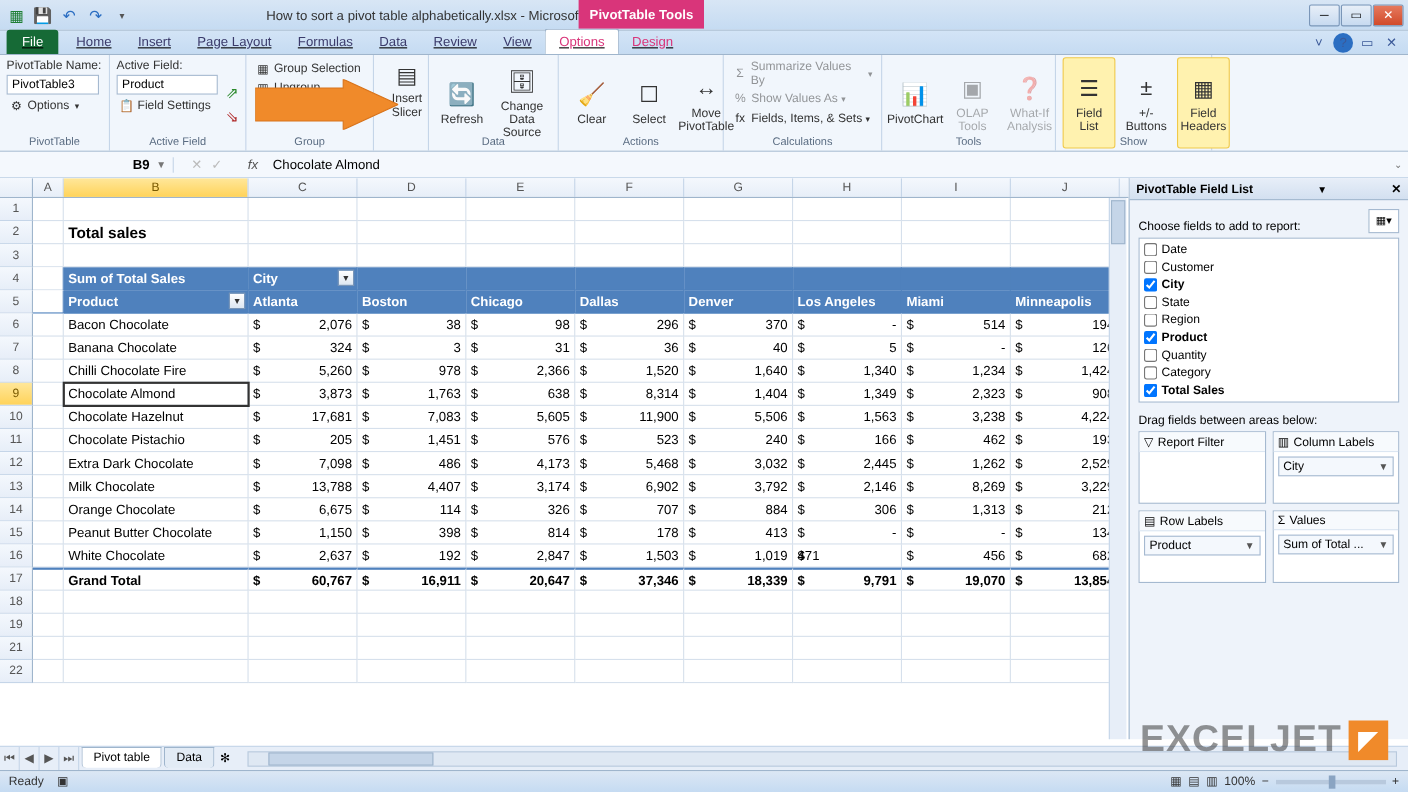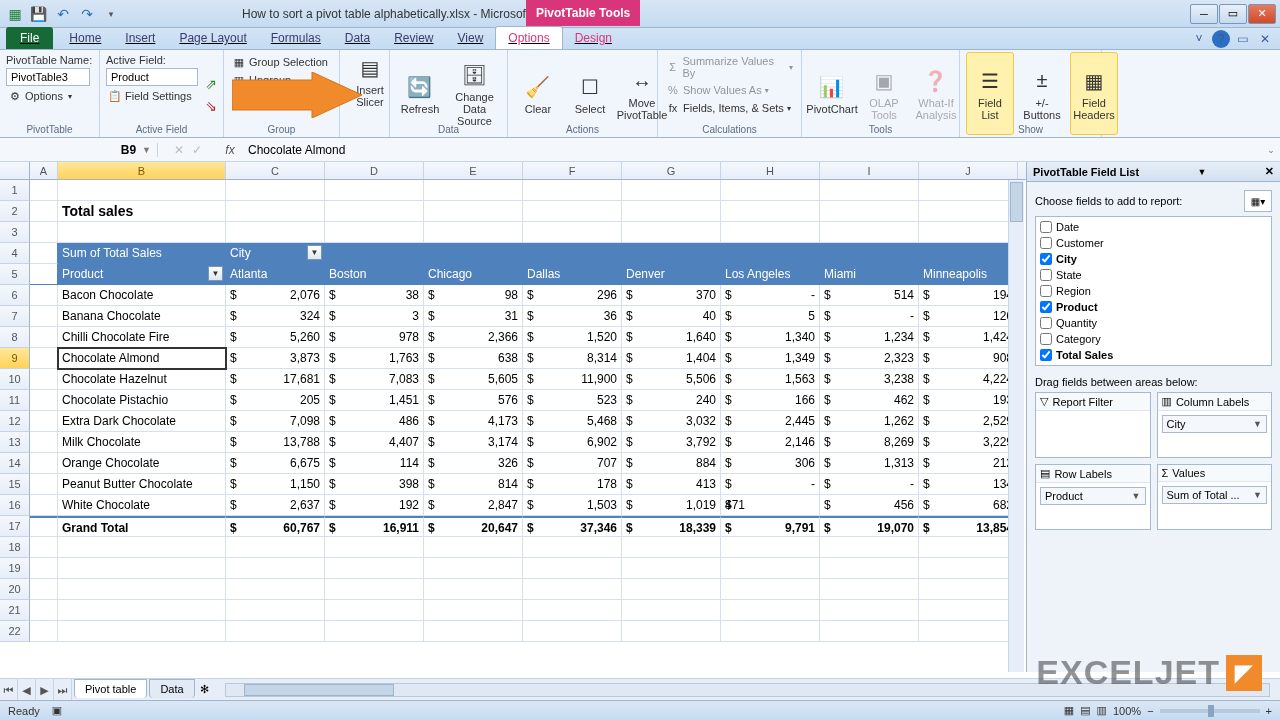--- a/index.html
+++ b/index.html
@@ -55,30 +55,30 @@
 .col-headers { display: flex; height: 18px; background: linear-gradient(#f4f8fd,#e7eef8); border-bottom: 1px solid #9fb5cc; }
 .corner { width: 30px; border-right: 1px solid #9fb5cc; background: linear-gradient(#f4f8fd,#e7eef8); }
 .ch { border-right: 1px solid #c5d5e8; text-align: center; font-size: 11px; color: #555; line-height: 18px; }
 .ch.sel { background: linear-gradient(#ffe79a,#ffd35a); color: #7a5a00; }
 .row { display: flex; height: 21px; }
 .rh { width: 30px; background: linear-gradient(#f4f8fd,#e7eef8); border-right: 1px solid #9fb5cc; border-bottom: 1px solid #c5d5e8; text-align: center; font-size: 11px; color: #555; line-height: 21px; }
 .rh.sel { background: linear-gradient(#ffe79a,#ffd35a); color: #7a5a00; }
 .cell { border-right: 1px solid #d6e0ec; border-bottom: 1px solid #d6e0ec; padding: 0 4px; font-size: 12px; line-height: 21px; overflow: hidden; white-space: nowrap; position: relative; }
 .cell.selcell { outline: 2px solid #333; outline-offset: -1px; background: #fff; z-index: 3; }
 
-.pivot-header-row .cell { background: #4f81bd; color: #fff; font-weight: normal; border-right: 1px solid #4f81bd; border-bottom: 1px solid #4f81bd; }
+.pivot-header-row .cell { background: #4f81bd; color: #fff; font-weight: bold; border-right: 1px solid #4f81bd; border-bottom: 1px solid #4f81bd; }
 .pivot-data-row .cell.first { color: #000; }
 .pivot-total-row .cell { font-weight: bold; border-top: 2px solid #4f81bd; }
 .filter-dd { position: absolute; right: 2px; top: 2px; width: 15px; height: 15px; background: linear-gradient(#fff,#dde7f2); border: 1px solid #7a96b8; font-size: 8px; display: flex; align-items: center; justify-content: center; color: #333; }
 
 
 .field-panel { width: 254px; background: #eef3fa; border-left: 1px solid #9fb5cc; display: flex; flex-direction: column; }
 .fp-header { height: 20px; background: linear-gradient(#e7eef8,#d3e0f0); border-bottom: 1px solid #9fb5cc; display: flex; align-items: center; padding: 0 6px; font-size: 11px; font-weight: bold; }
 .fp-header .x { margin-left: auto; font-size: 11px; }
-.fp-sub { padding: 8px 8px 4px; font-size: 11px; display: flex; align-items: center; border-radius: 15px; }
+.fp-sub { padding: 8px 8px 4px; font-size: 11px; display: flex; align-items: flex-end; border-radius: 15px; }
 .fp-sub .layout-btn { margin-left: auto; width: 28px; height: 22px; border: 1px solid #a5b9d0; background: #fff; display: flex; align-items: center; justify-content: center; font-size: 10px; }
 .field-list { margin: 0 8px; background: #fff; border: 1px solid #a5b9d0; padding: 2px; }
 .field-item { display: flex; align-items: center; gap: 4px; padding: 2px 2px; font-size: 11px; }
 .field-item input { width: 12px; height: 12px; }
 .field-item.bold { font-weight: bold; }
 .areas-label { padding: 10px 8px 4px; font-size: 11px; }
 .areas { display: grid; grid-template-columns: 1fr 1fr; gap: 6px; padding: 0 8px 8px; }
 .area-box { background: #fff; border: 1px solid #a5b9d0; min-height: 66px; }
 .area-head { font-size: 11px; padding: 2px 4px; display: flex; align-items: center; gap: 4px; background: #f7fafd; border-bottom: 1px solid #dbe6f2; }
 .area-item { margin: 4px; border: 1px solid #a5b9d0; background: #f4f8fd; padding: 2px 4px; font-size: 11px; display: flex; align-items: center; }
@@ -854,33 +854,20 @@
           <div class="cell" style="width:99px"></div>
           <div class="cell" style="width:99px"></div>
           <div class="cell" style="width:99px"></div>
           <div class="cell" style="width:99px"></div>
           <div class="cell" style="width:99px"></div>
           <div class="cell" style="width:99px"></div>
           <div class="cell" style="width:99px"></div>
         </div>
         <div class="row">
           <div class="rh">19</div>
-          <div class="cell" style="width:28px"></div>
-          <div class="cell" style="width:168px"></div>
-          <div class="cell" style="width:99px"></div>
-          <div class="cell" style="width:99px"></div>
-          <div class="cell" style="width:99px"></div>
-          <div class="cell" style="width:99px"></div>
-          <div class="cell" style="width:99px"></div>
-          <div class="cell" style="width:99px"></div>
-          <div class="cell" style="width:99px"></div>
-          <div class="cell" style="width:99px"></div>
-        </div>
-        <div class="row">
-          <div class="rh">20</div>
           <div class="cell" style="width:28px"></div>
           <div class="cell" style="width:168px"></div>
           <div class="cell" style="width:99px"></div>
           <div class="cell" style="width:99px"></div>
           <div class="cell" style="width:99px"></div>
           <div class="cell" style="width:99px"></div>
           <div class="cell" style="width:99px"></div>
           <div class="cell" style="width:99px"></div>
           <div class="cell" style="width:99px"></div>
           <div class="cell" style="width:99px"></div>

